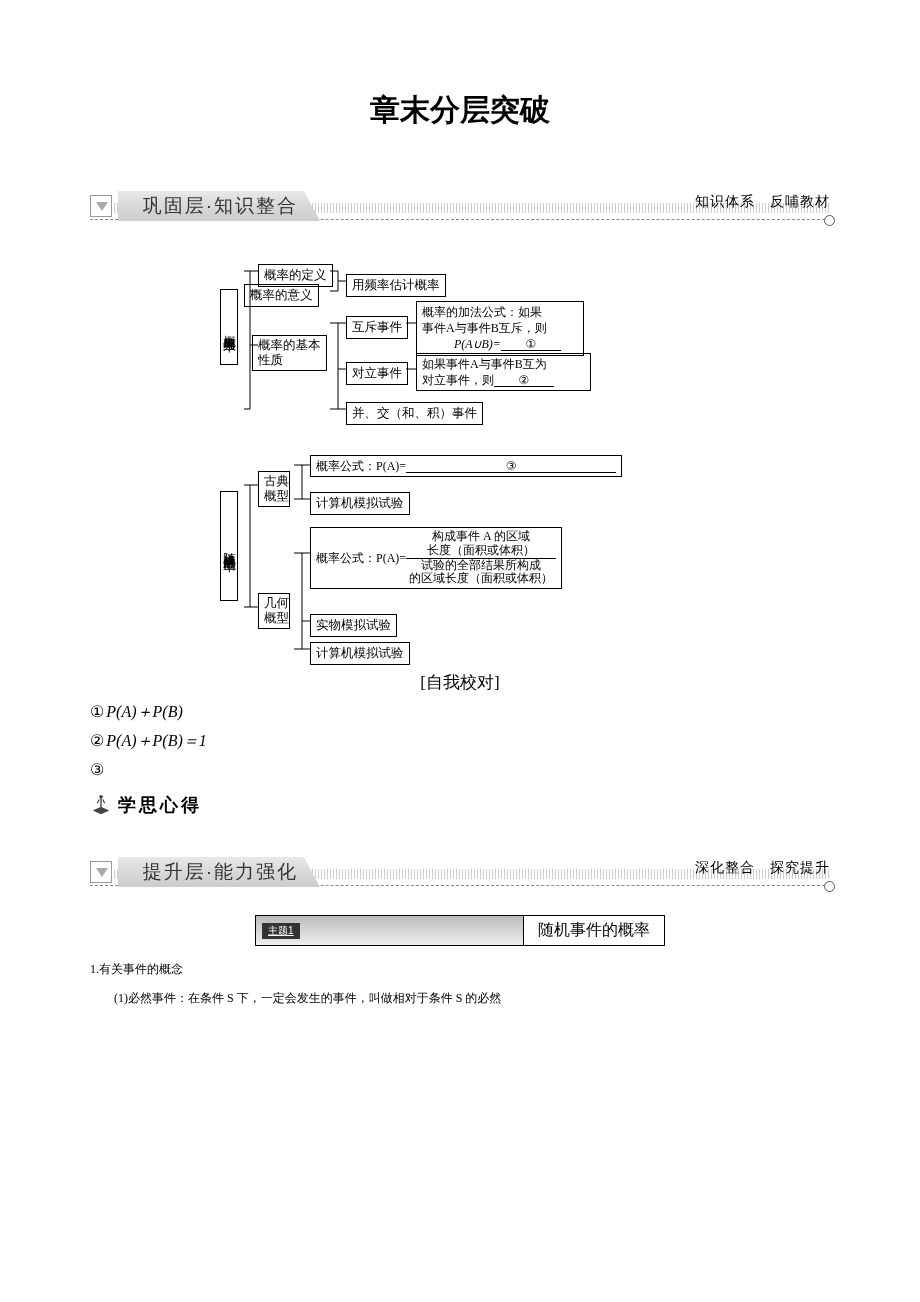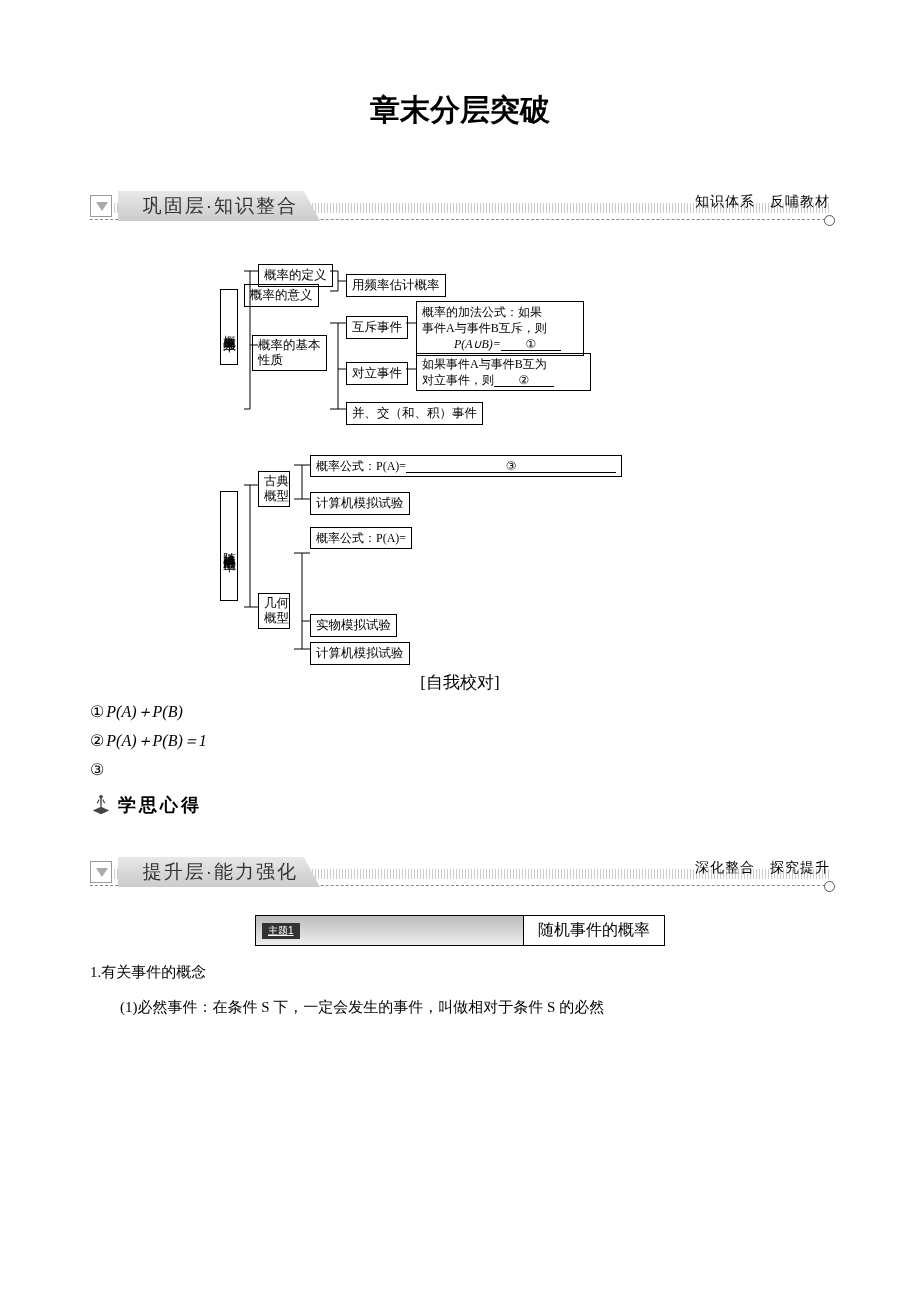--- a/index.html
+++ b/index.html
@@ -210,21 +210,21 @@
     text-decoration: underline;
   }
   .topic-right {
     flex: 0 0 auto;
     border-left: 1px solid #000;
     padding: 4px 14px;
     font-family: "SimHei", sans-serif;
     font-size: 16px;
   }
 
-  .body-text { margin: 6px 0; font-size: 15px; line-height: 1.9; }
+  .body-text { margin: 6px 0; font-size: 12px; line-height: 1.9; }
   .indent { text-indent: 2em; }
 
   
   .svgbg {
     position: relative;
   }
   .svgbg svg {
     position: absolute;
     left: 0; top: 0;
     pointer-events: none;
@@ -306,20 +306,25 @@
     <div class="vlabel" style="position:absolute;left:0;top:42px;height:110px;">随机事件的概率</div>
     <div class="lblbox" style="position:absolute;left:38px;top:20px;line-height:1.2;width:32px;text-align:center;">古典<br>概型</div>
     <div class="textbox" style="position:absolute;left:90px;top:6px;">
       <span>概率公式：P(A)=</span><span class="blank-long">③</span>
     </div>
     <div class="lblbox" style="position:absolute;left:90px;top:41px;">计算机模拟试验</div>
 
     <div class="lblbox" style="position:absolute;left:38px;top:142px;line-height:1.2;width:32px;text-align:center;">几何<br>概型</div>
     <div class="textbox" style="position:absolute;left:90px;top:78px;display:flex;align-items:center;">
       <span>概率公式：P(A)=</span>
+      <span class="frac">
+        <span class="num"><span>构成事件 A 的区域</span><br><span>长度（面积或体积）</span></span>
+        <span class="line"></span>
+        <span class="den"><span>试验的全部结果所构成</span><br><span>的区域长度（面积或体积）</span></span>
+      </span>
     </div>
     <div class="lblbox" style="position:absolute;left:90px;top:163px;">实物模拟试验</div>
     <div class="lblbox" style="position:absolute;left:90px;top:191px;">计算机模拟试验</div>
   </div>
 </div>
 
 <div class="self-check">[自我校对]</div>
 
 <div class="answers">
   <p><span class="circle-num">①</span><span class="it">P(A)＋P(B)</span></p>

